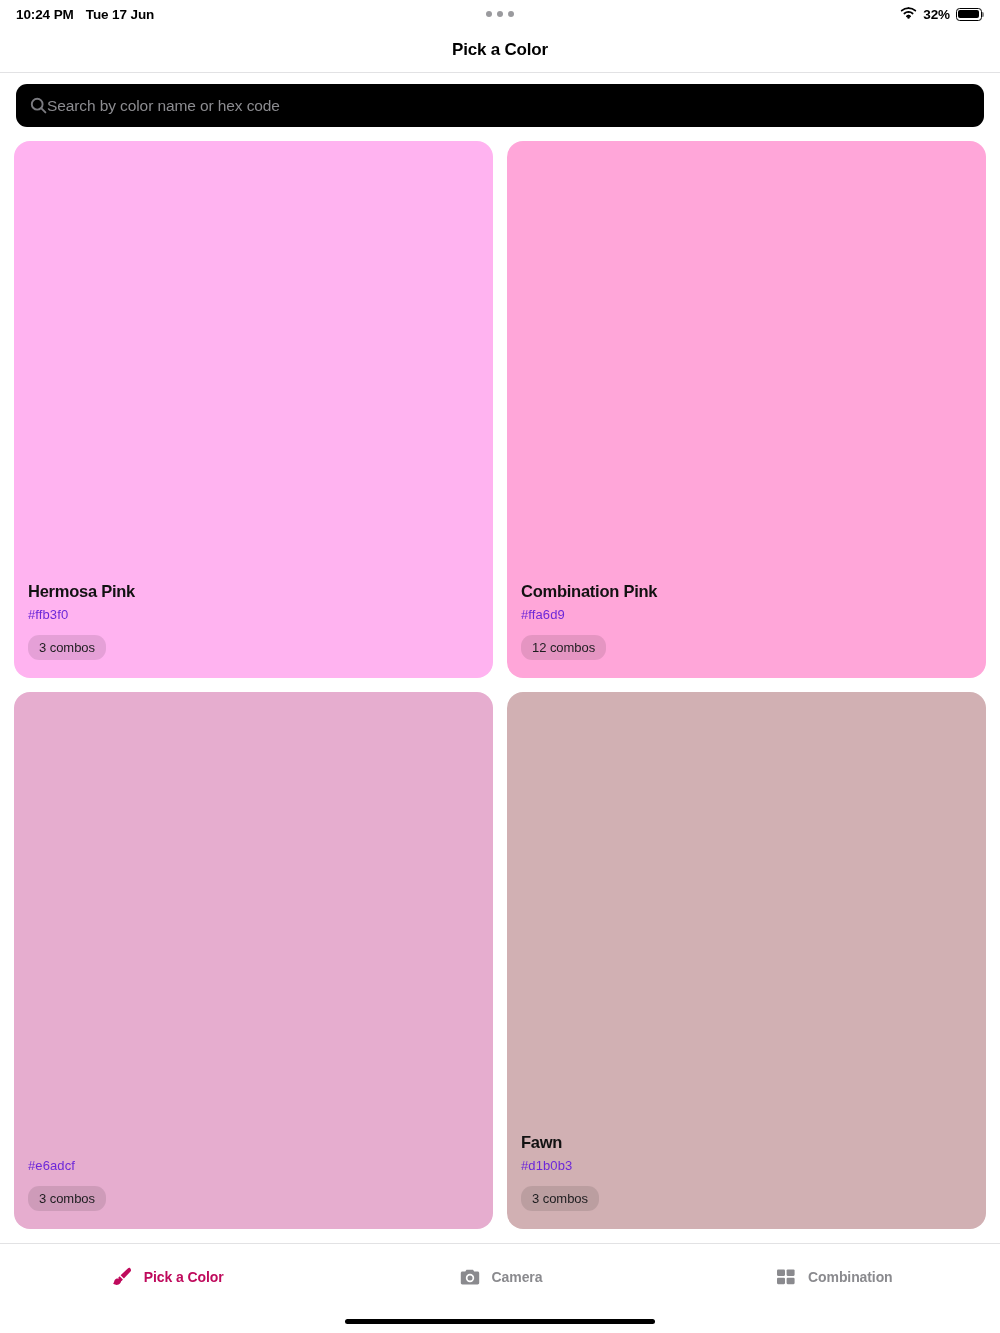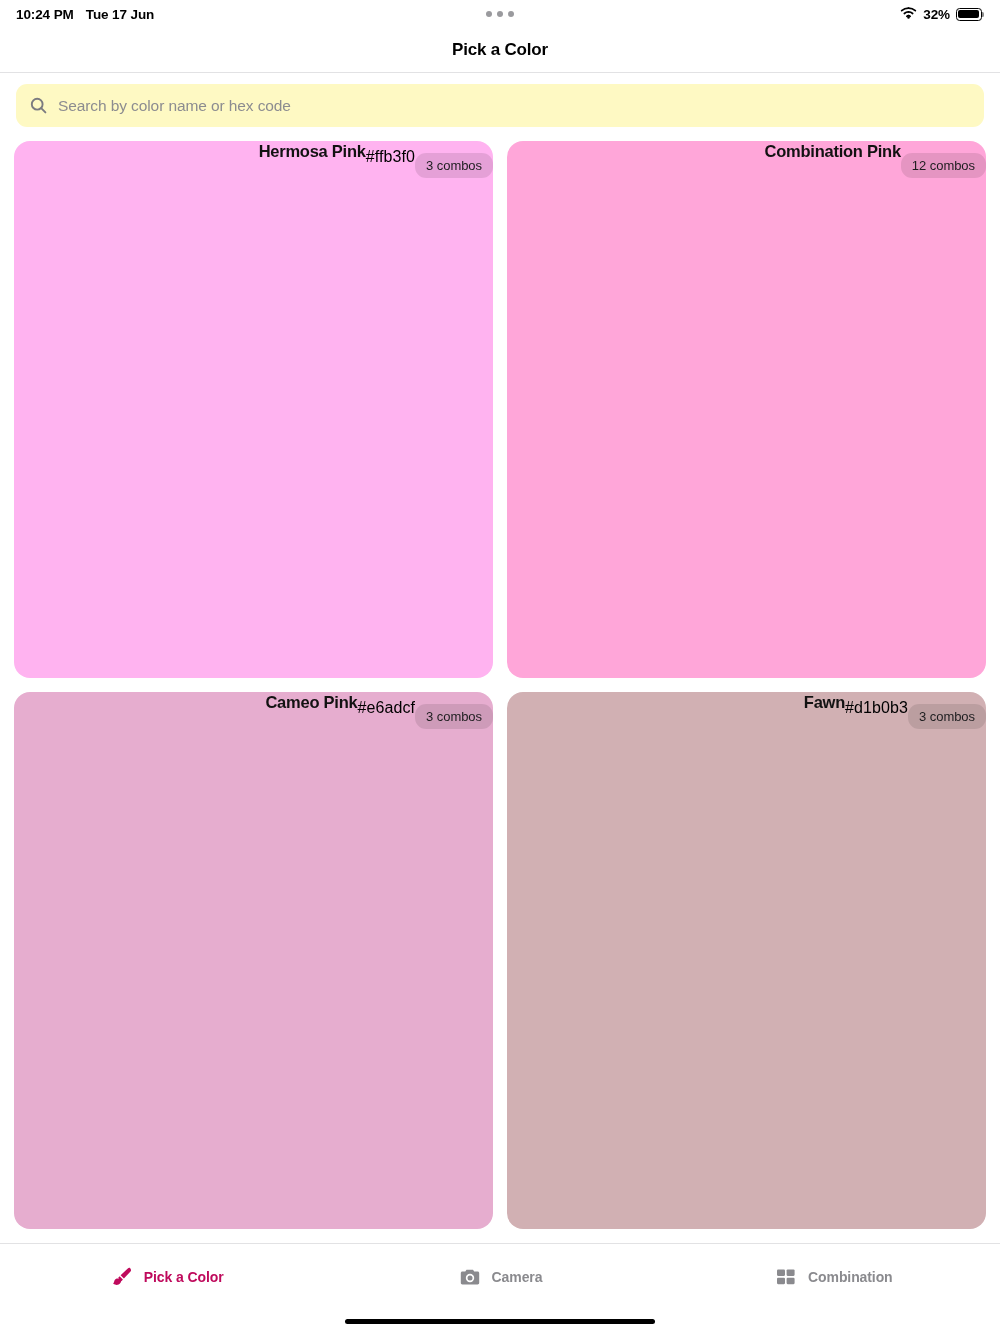--- a/index.html
+++ b/index.html
@@ -106,26 +106,25 @@
   }
 
   
   .search-wrap {
     flex: 0 0 68px;
     padding: 11px 16px 14px 16px;
     background: #ffffff;
   }
   .search-field {
     height: 43px;
-    background: #fef9c3;
+    background: #000000;
     border-radius: 11px;
     display: flex;
     align-items: center;
     padding: 0 14px;
-    gap: 11px;
   }
   .search-field .placeholder {
     font-size: 15.5px;
     color: #8c8c90;
     letter-spacing: -0.1px;
   }
   .mag { flex: 0 0 17px; height: 17px; display: block; }
 
   
   .grid-scroll {
@@ -137,37 +136,37 @@
   .grid {
     display: grid;
     grid-template-columns: 1fr 1fr;
     gap: 14px;
     align-content: start;
   }
   .color-card {
     border-radius: 16px;
     position: relative;
     display: flex;
-    flex-direction: row;
+    flex-direction: column;
     justify-content: flex-end;
     padding: 0 0 18px 14px;
     height: 537px;
     overflow: hidden;
   }
   .card-name {
     font-size: 16.5px;
     font-weight: 700;
     color: #121212;
     letter-spacing: -0.25px;
     line-height: 1.25;
   }
   .card-hex {
-    font-size: 16px;
+    font-size: 13px;
     font-weight: 400;
-    color: #000000;
+    color: #6d28d9;
     letter-spacing: 0.1px;
     margin-top: 6px;
     line-height: 1.2;
   }
   .card-badge {
     margin-top: 12px;
     align-self: flex-start;
     background: rgba(0,0,0,0.10);
     border-radius: 11px;
     padding: 5px 11px;
@@ -272,24 +271,24 @@
 
   <div class="grid-scroll">
     <div class="grid" id="color-grid">
         <div class="color-card" style="background: rgb(255, 179, 240);">
           <div class="card-name">Hermosa Pink</div>
           <div class="card-hex">#ffb3f0</div>
           <div class="card-badge">3 combos</div>
         </div>
         <div class="color-card" style="background: rgb(255, 166, 217);">
           <div class="card-name">Combination Pink</div>
+          <div class="card-hex">#ffa6d9</div>
           <div class="card-badge">12 combos</div>
         </div>
         <div class="color-card" style="background: rgb(230, 173, 207);">
-          <div class="card-name">Cameo Pink</div>
           <div class="card-hex">#e6adcf</div>
           <div class="card-badge">3 combos</div>
         </div>
         <div class="color-card" style="background: rgb(209, 176, 179);">
           <div class="card-name">Fawn</div>
           <div class="card-hex">#d1b0b3</div>
           <div class="card-badge">3 combos</div>
         </div>
       </div>
   </div>

